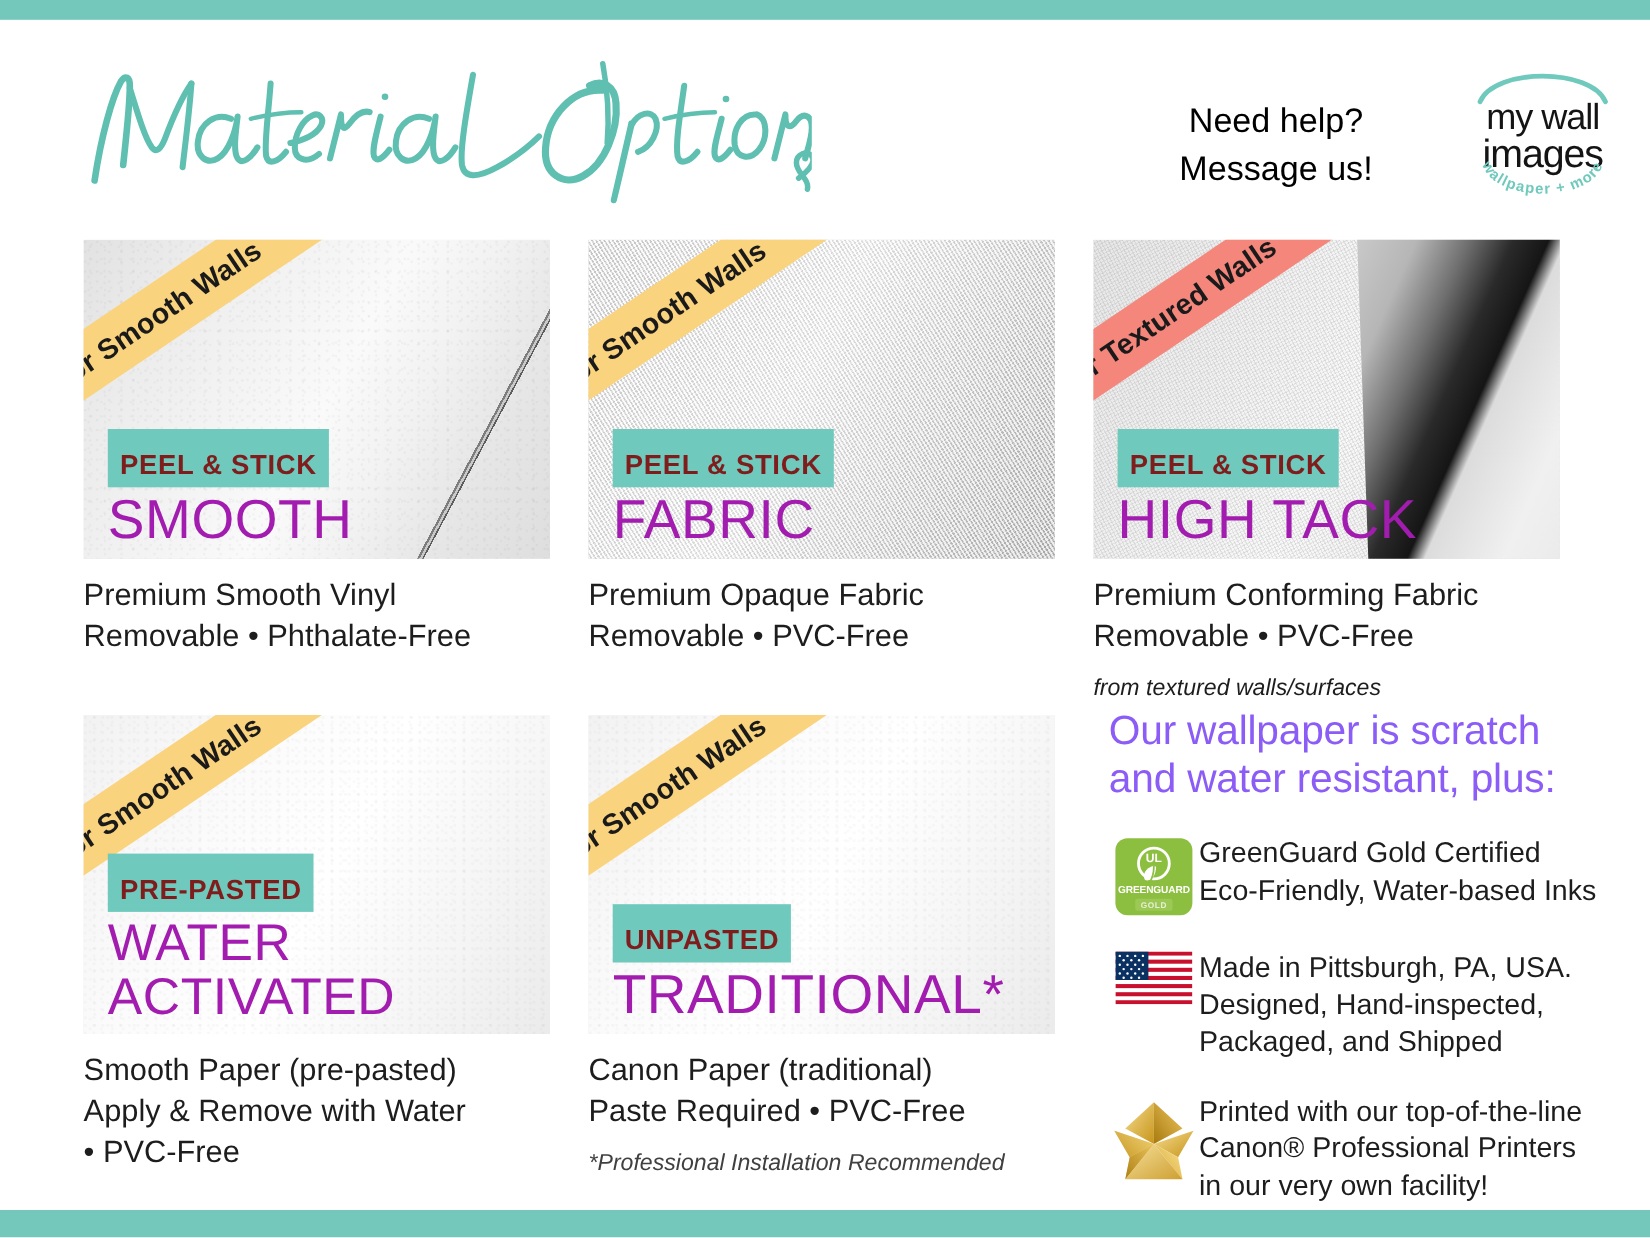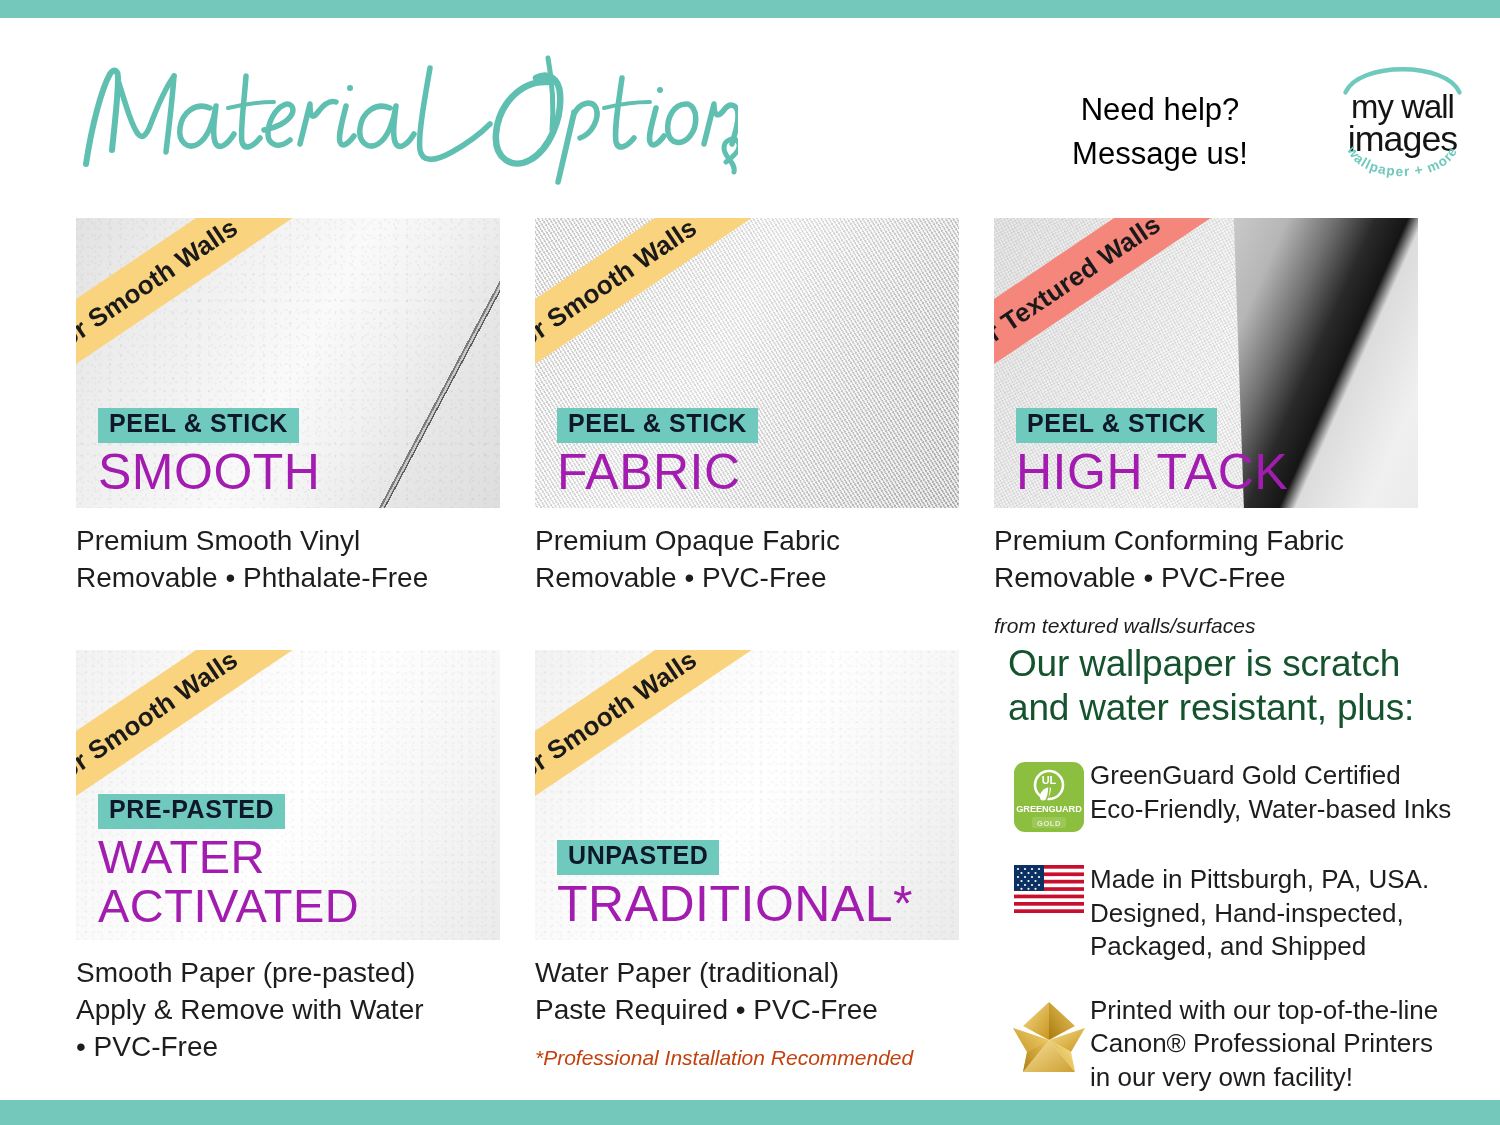--- a/index.html
+++ b/index.html
@@ -176,50 +176,50 @@
     white-space:nowrap;
     pointer-events:none;
   }
   .ribbon.yellow { background:#FAD37E; }
   .ribbon.coral  { background:#F4867C; }
 
   
   .label-block { position:absolute; left:22px; bottom:10px; }
   .badge {
     display:inline-block;
-    background:#6FC9BC; color:#0f172a;
+    background:#6FC9BC; color:#7f1d1d;
     font-size:25px; font-weight:700;
     letter-spacing:.6px;
-    padding:1px 11px 5px 11px;
+    padding:19px 11px 5px 11px;
     margin-bottom:4px;
   }
   .mat-name {
     font-size:50px; font-weight:400;
     color:#a21caf; line-height:1.03;
     letter-spacing:.5px;
   }
   .mat-name.two-line { font-size:47px; }
 
   
   .caption {
     margin-top:14px;
     font-size:28px; line-height:1.33; color:#1d1d1d;
   }
   .caption .note {
     display:block;
     font-size:21px; font-style:italic; color:#1d1d1d;
     margin-top:16px;
   }
-  .caption .note.red { color:#c2410c; }
+  .caption .note.red { color:#404040; }
 
   
   .features { position:absolute; left:1008px; top:642px; width:450px; }
   .features h2 {
     font-size:37px; font-weight:400; line-height:1.18;
-    color:#14532d; letter-spacing:-.2px;
+    color:#8b5cf6; letter-spacing:-.2px;
   }
   .feat-list { margin-top:30px; }
   .feat-item { display:flex; align-items:flex-start; margin-bottom:30px; }
   .feat-icon {
     width:82px; flex:0 0 82px;
     display:flex; justify-content:center; align-items:flex-start;
     padding-top:2px;
   }
   .feat-text { font-size:26px; line-height:1.29; color:#1d1d1d; }
   .feat-item.star .feat-icon { padding-top:6px; }
@@ -364,21 +364,21 @@
   <div class="swatch">
     <div class="tex-paper"></div>
     <div class="paper-fold-2"></div>
     <div class="ribbon yellow">for Smooth Walls</div>
     <div class="label-block">
       <div class="badge">UNPASTED</div>
       <div class="mat-name">TRADITIONAL*</div>
     </div>
   </div>
   <div class="caption">
-    <div>Water Paper (traditional)</div>
+    <div>Canon Paper (traditional)</div>
     <div>Paste Required • PVC-Free</div>
     <span class="note red">*Professional Installation Recommended</span>
   </div>
 </div>
 
 <div class="features">
   <h2>Our wallpaper is scratch and water resistant, plus:</h2>
 
   <div class="feat-list">
 

